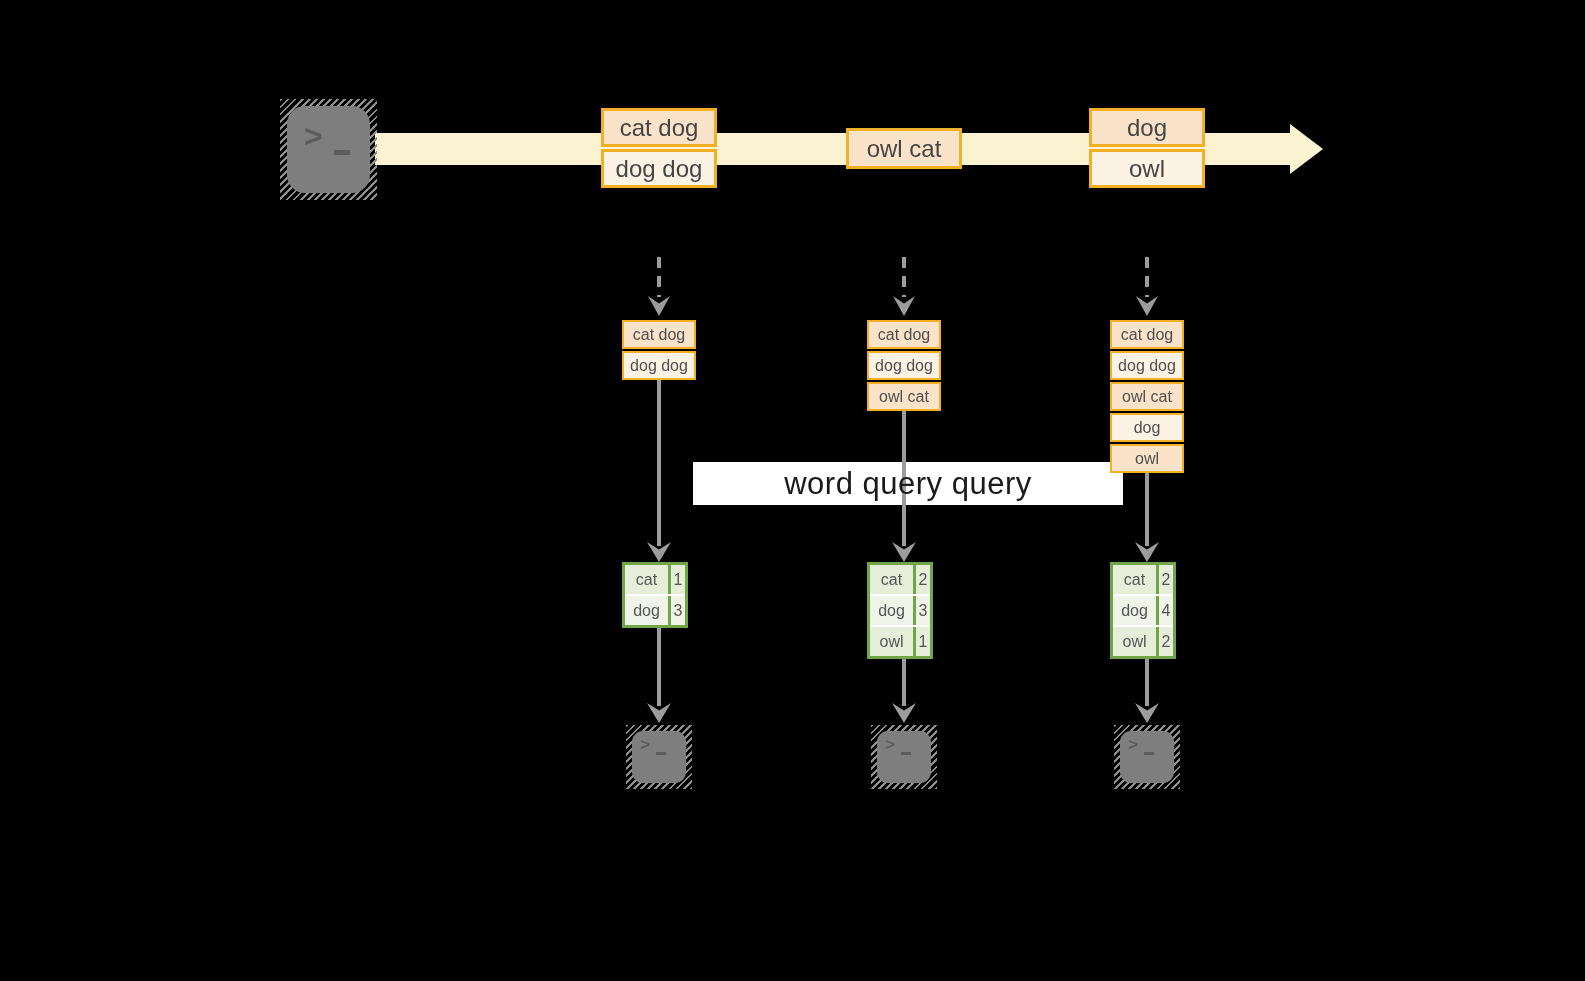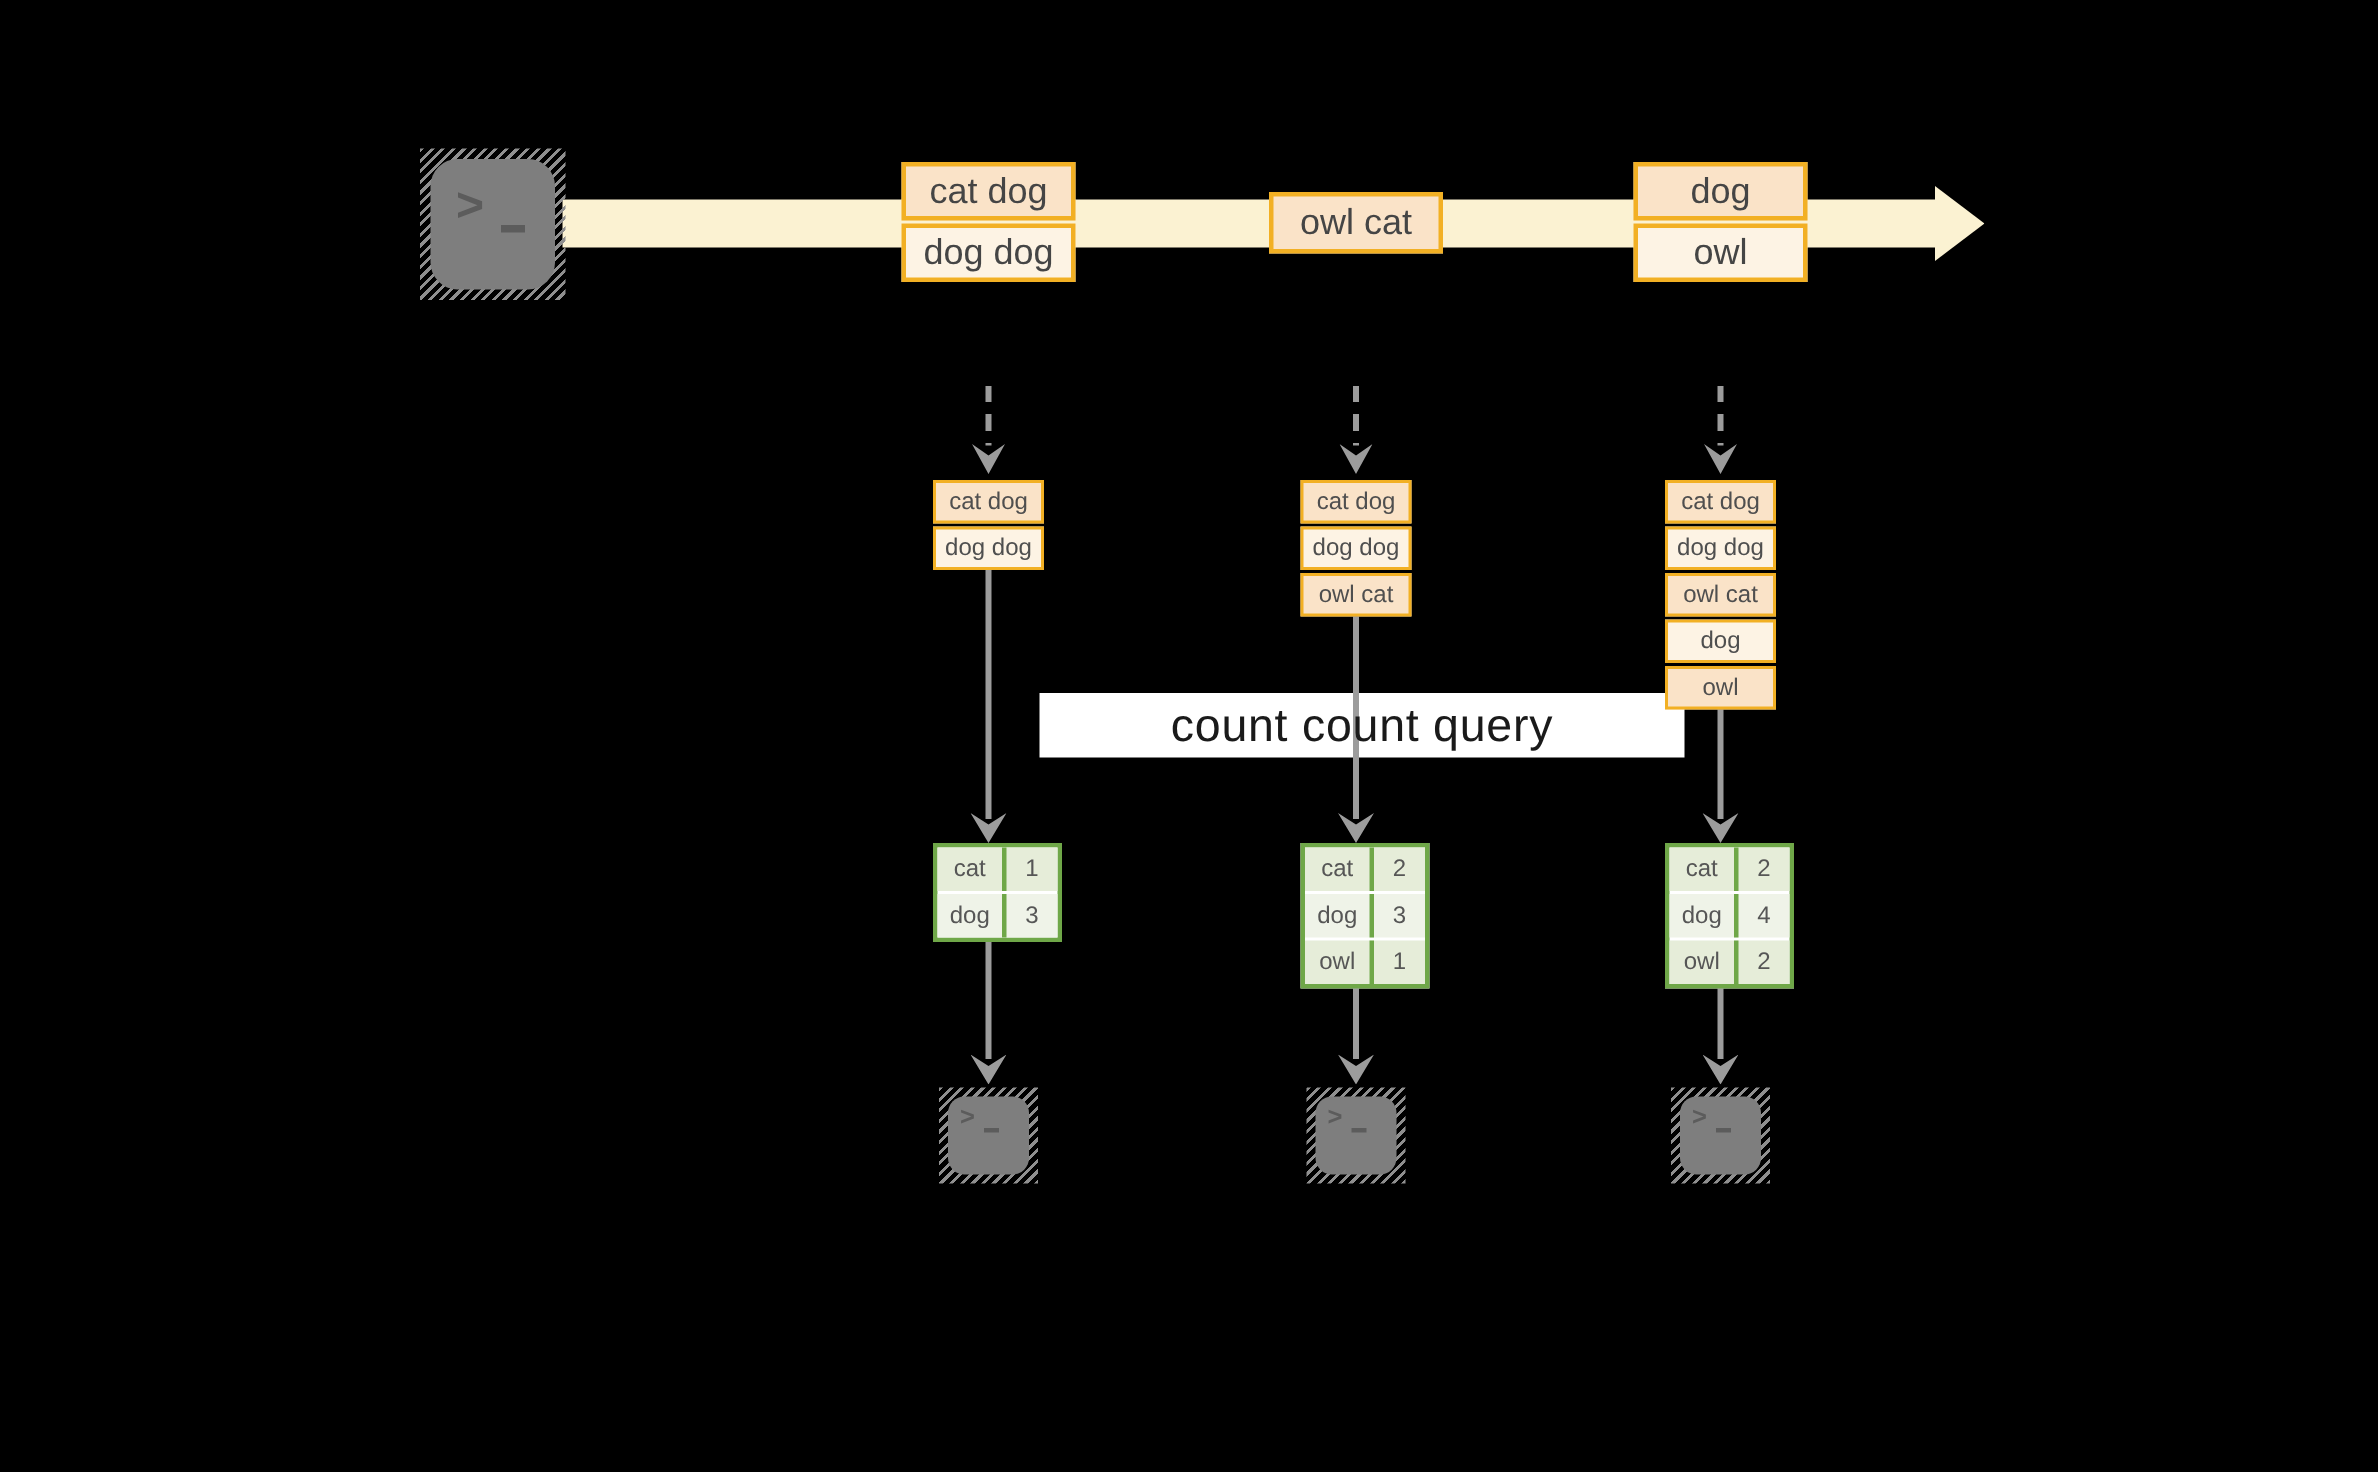--- a/index.html
+++ b/index.html
@@ -31,21 +31,21 @@
     font-size:16px;color:#4F4F4F;background:#FDF3E4;
   }
   .stack-cell:nth-child(odd){background:#FAE3C8;}
 
   
   .dash-shaft{width:4px;background:repeating-linear-gradient(180deg,#9C9C9C 0 11px,transparent 11px 19px);}
   .shaft{width:4px;background:#9C9C9C;}
   .ahead{background:#9C9C9C;clip-path:polygon(0 0,50% 38%,100% 0,50% 100%);}
 
   
-  .wc-table{box-sizing:border-box;width:86px;border:3px solid #6FA748;background:#FFFFFF;display:flex;flex-direction:column;gap:2px;justify-content:space-between;}
+  .wc-table{box-sizing:border-box;width:66px;border:3px solid #6FA748;background:#FFFFFF;display:flex;flex-direction:column;gap:2px;justify-content:space-between;}
   .wc-row{display:flex;height:29px;}
   .wc-word{
     width:43px;display:flex;align-items:center;justify-content:center;
     font-size:16px;color:#565656;background:#EFF3E8;
   }
   .wc-num{
     flex:1;border-left:3px solid #6FA748;display:flex;align-items:center;justify-content:center;
     font-size:16px;color:#565656;background:#EFF3E8;
   }
   .wc-row:nth-child(odd) .wc-word,
@@ -99,21 +99,21 @@
   <div class="abs shaft" style="left:902px;top:411px;height:135px;"></div>
   <div class="abs ahead" style="left:892px;top:542px;width:24px;height:20px;"></div>
   <div class="abs shaft" style="left:902px;top:659px;height:47px;"></div>
   <div class="abs ahead" style="left:892px;top:703px;width:24px;height:20px;"></div>
 
   <div class="abs shaft" style="left:1145px;top:473px;height:73px;"></div>
   <div class="abs ahead" style="left:1135px;top:542px;width:24px;height:20px;"></div>
   <div class="abs shaft" style="left:1145px;top:659px;height:47px;"></div>
   <div class="abs ahead" style="left:1135px;top:703px;width:24px;height:20px;"></div>
 
-  <div class="abs label-text" style="left:693px;top:462px;width:430px;height:43px;">count count query</div>
+  <div class="abs label-text" style="left:693px;top:462px;width:430px;height:43px;">word query query</div>
 
   <div class="abs event-box" style="left:601px;top:108px;width:116px;">
     <div class="event-cell">cat dog</div>
     <div class="event-cell">dog dog</div>
   </div>
   <div class="abs event-box" style="left:846px;top:128px;width:116px;">
     <div class="event-cell tall">owl cat</div>
   </div>
   <div class="abs event-box" style="left:1089px;top:108px;width:116px;">
     <div class="event-cell">dog</div>

